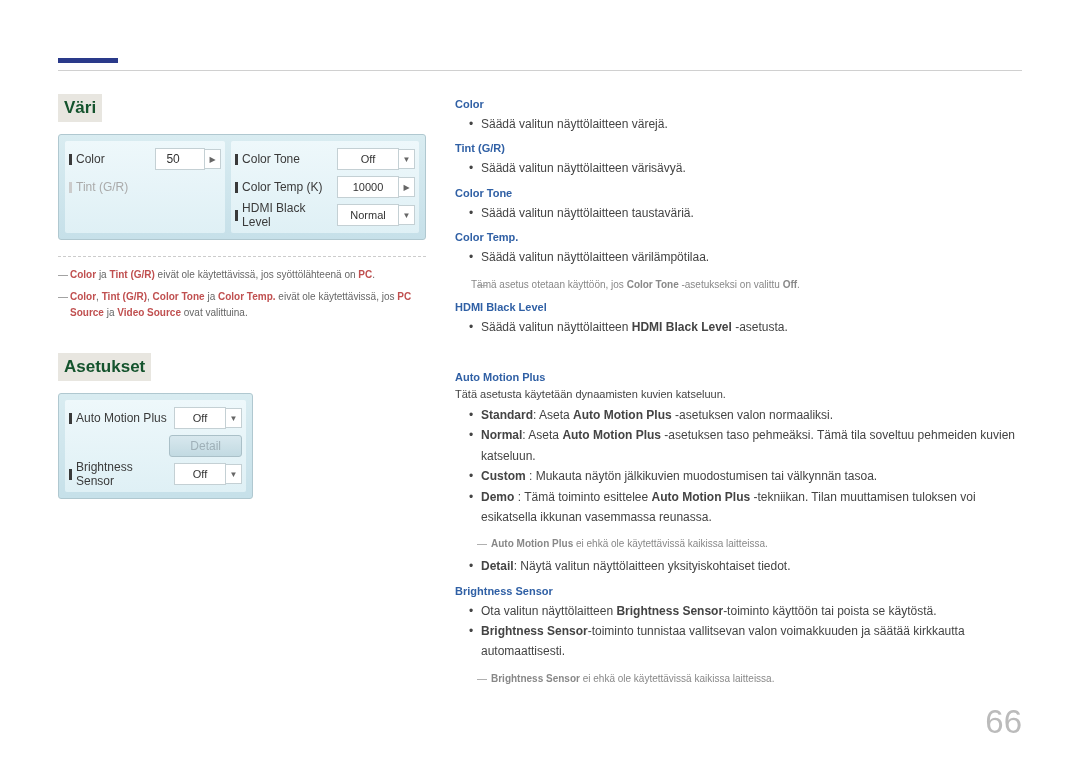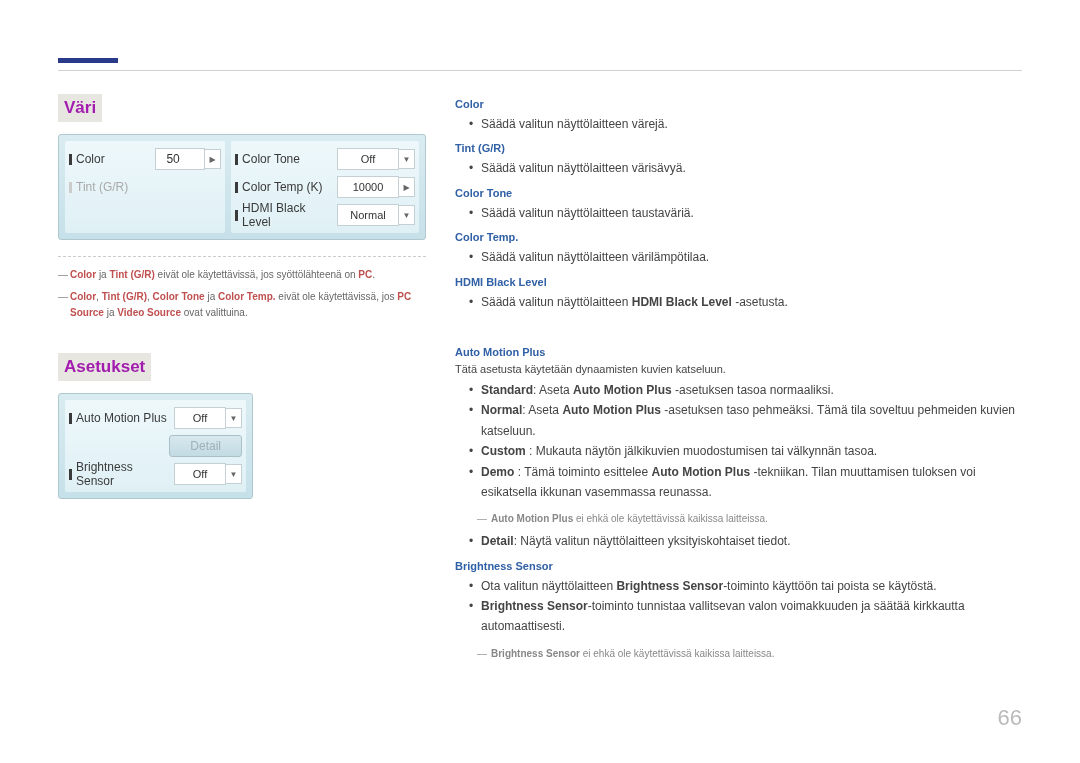--- a/index.html
+++ b/index.html
@@ -1,21 +1,21 @@
 <!DOCTYPE html>
 <html><head>
 <meta charset="utf-8">
 <style>
   *{box-sizing:border-box;margin:0;padding:0}
   body{background:#fff;font-family:Arial,Helvetica,sans-serif;color:#333;font-size:11px;width:1080px;height:763px;position:relative}
   .topbar{position:absolute;top:58px;left:58px;width:60px;height:5px;background:#2a3a8a}
   .hr{position:absolute;top:70px;left:58px;right:58px;border-top:1px solid #d0d0d0}
   .col1{position:absolute;top:94px;left:58px;width:368px}
   .col2{position:absolute;top:94px;left:455px;width:570px}
-  .section-title{background:#e8e6e0;color:#a21caf;font-size:17px;font-weight:bold;padding:4px 6px;display:inline-block;margin-bottom:12px}
+  .section-title{background:#e8e6e0;color:#14532d;font-size:17px;font-weight:bold;padding:4px 6px;display:inline-block;margin-bottom:12px}
   .panel{background:linear-gradient(#d9ecf1,#c6e0e9);border:1px solid #b0c8d0;border-radius:3px;padding:6px;display:flex;gap:6px;width:100%}
   .sub{background:linear-gradient(#eef8fb,#dff0f5);border-radius:2px;padding:4px}
   .row{display:flex;align-items:center;height:28px;position:relative}
   .lbl{color:#3a3a3a;font-size:12px;flex:1;display:flex;align-items:center;gap:4px}
   .bar{width:3px;height:11px;background:#3a3a3a}
   .val{background:#fff;border:1px solid #c4d0d4;height:22px;display:flex;align-items:center;justify-content:flex-end;padding:0 2px}
   .valc{background:#fff;border:1px solid #c4d0d4;height:22px;display:flex;align-items:center;justify-content:center;padding:0 20px}
   .num{padding:0 20px 0 6px;font-size:12px}
   .btn{width:16px;height:20px;border:1px solid #c4d0d4;border-left:0;display:flex;align-items:center;justify-content:center;background:#fff;color:#666;font-size:8px}
   .dim{color:#aaa}
@@ -25,21 +25,21 @@
   .note .dash{position:absolute;left:0;top:0;color:#888}
   .red{color:#c05050;font-weight:bold}
   .blue{color:#3060a5;font-weight:bold;font-size:11px}
   ul{list-style:none;margin:4px 0 8px 0}
   li{font-size:12px;color:#444;line-height:1.7;padding-left:26px;position:relative}
   li:before{content:"•";position:absolute;left:14px}
   .para{font-size:11px;color:#444;margin:5px 0}
   .h6{margin-top:4px}
   .indent-note{font-size:10px;color:#888;padding-left:36px;position:relative;line-height:1.7}
   .indent-note:before{content:"―";position:absolute;left:22px;color:#999}
-  .pagenum{position:absolute;right:58px;bottom:32px;font-size:22px;color:#bbb;font-weight:300}
+  .pagenum{position:absolute;right:58px;bottom:22px;font-size:33px;color:#bbb;font-weight:300}
 </style>
 </head>
 <body>
 
 <div class="topbar"></div>
 <div class="hr"></div>
 
 <div class="col1">
   <div class="section-title">Väri</div>
 
@@ -150,32 +150,35 @@
 
   <div class="blue h6">Color Tone</div>
   <ul>
       <li>Säädä valitun näyttölaitteen taustaväriä.</li>
     </ul>
 
   <div class="blue h6">Color Temp.</div>
   <ul>
       <li>Säädä valitun näyttölaitteen värilämpötilaa.</li>
     </ul>
+  <div class="indent-note" style="padding-left:16px">
+    <span>Tämä asetus otetaan käyttöön, jos </span><b>Color Tone</b><span> -asetukseksi on valittu </span><b>Off</b><span>.</span>
+  </div>
 
   <div class="blue h6" style="margin-top:8px">HDMI Black Level</div>
   <ul>
       <li><span>Säädä valitun näyttölaitteen </span><b>HDMI Black Level</b><span> -asetusta.</span></li>
     </ul>
 
   <div style="height:22px"></div>
 
   <div class="blue h6">Auto Motion Plus</div>
   <div class="para">Tätä asetusta käytetään dynaamisten kuvien katseluun.</div>
   <ul>
-    <li><b>Standard</b><span>: Aseta </span><b>Auto Motion Plus</b><span> -asetuksen tasoa normaaliksi.</span></li>
+    <li><b>Standard</b><span>: Aseta </span><b>Auto Motion Plus</b><span> -asetuksen valon normaaliksi.</span></li>
     <li><b>Normal</b><span>: Aseta </span><b>Auto Motion Plus</b><span> -asetuksen taso pehmeäksi. Tämä tila soveltuu pehmeiden kuvien katseluun.</span></li>
     <li><b>Custom</b><span> : Mukauta näytön jälkikuvien muodostumisen tai välkynnän tasoa.</span></li>
     <li><b>Demo</b><span> : Tämä toiminto esittelee </span><b>Auto Motion Plus</b><span> -tekniikan. Tilan muuttamisen tuloksen voi esikatsella ikkunan vasemmassa reunassa.</span></li>
   </ul>
   <div class="indent-note"><b>Auto Motion Plus</b><span> ei ehkä ole käytettävissä kaikissa laitteissa.</span></div>
   <ul>
     <li><b>Detail</b><span>: Näytä valitun näyttölaitteen yksityiskohtaiset tiedot.</span></li>
   </ul>
 
   <div class="blue h6">Brightness Sensor</div>

